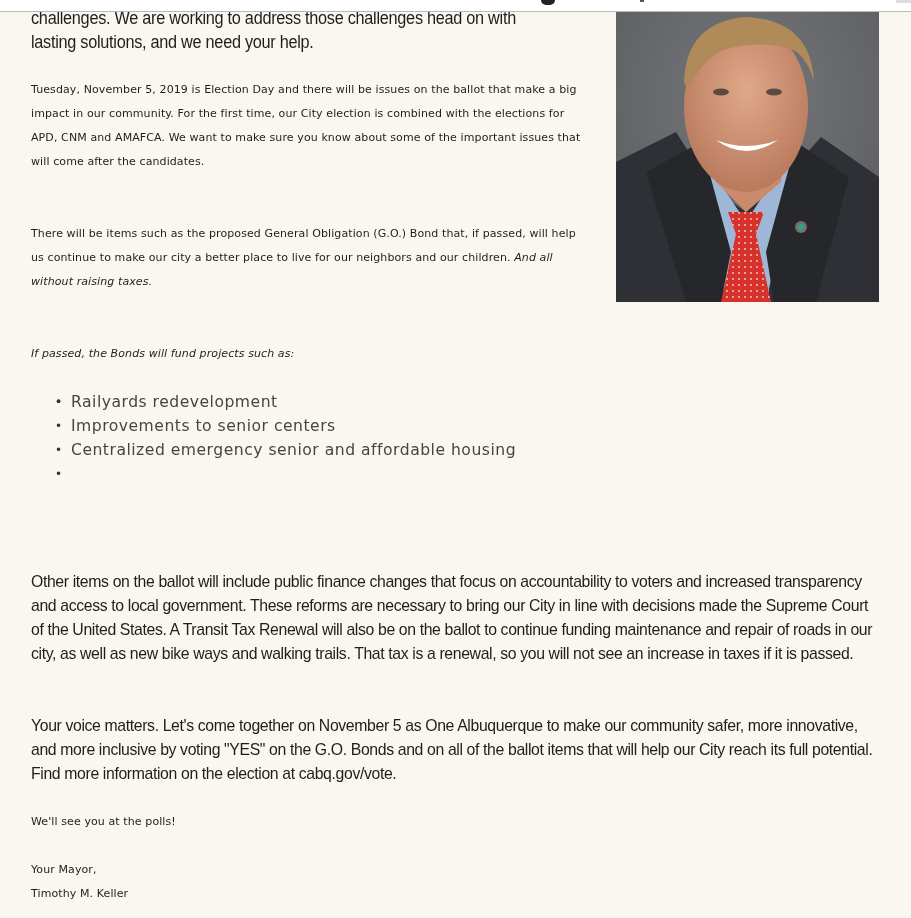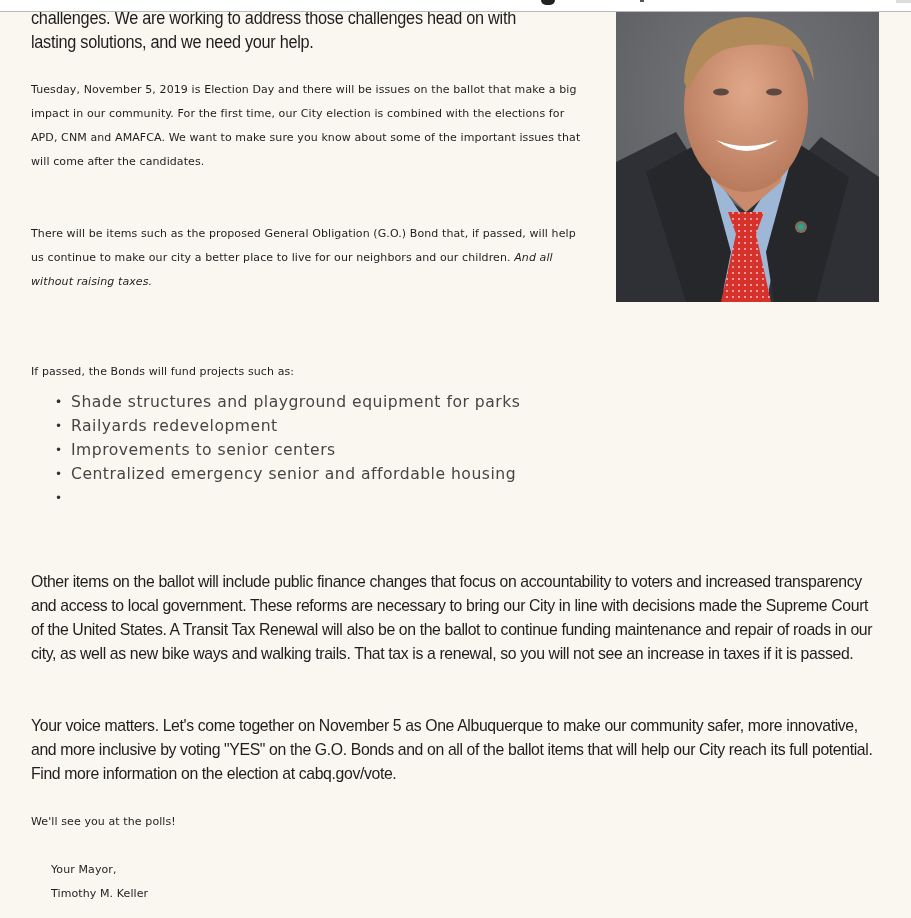--- a/index.html
+++ b/index.html
@@ -20,30 +20,30 @@
 
   .content { position: absolute; left: 31px; top: 0; width: 848px; }
   .para {
     font-size: 11px; line-height: 24px; color: #1e1e1e; letter-spacing: 0.1px;
   }
   .narrow { width: 560px; }
   .wide { width: 850px; font-family: "Liberation Sans", sans-serif; font-size: 17px; letter-spacing: -0.4px; transform: scaleX(0.93); transform-origin: left top; width: 914px; }
   .p-intro { position: absolute; top: 6px; font-family: "Liberation Sans", sans-serif; font-size: 17.5px; transform: scaleX(0.93); transform-origin: left top; width: 602px; letter-spacing: -0.3px; }
   .p1 { position: absolute; top: 78px; }
   .p2 { position: absolute; top: 222px; }
-  .p3 { position: absolute; top: 360px; }
+  .p3 { position: absolute; top: 342px; font-style: italic; }
   .bond-list { position: absolute; top: 390px; left: 24px; list-style: none; }
   .bond-list li {
     font-size: 15.6px; line-height: 24px; color: #454545; letter-spacing: 0.5px; position: relative; padding-left: 16px;
   }
   .bond-list li .bullet { position: absolute; left: 0; top: 0; color: #333; font-size: 12px; }
   .p4 { position: absolute; top: 570px; }
   .p5 { position: absolute; top: 714px; }
   .p6 { position: absolute; top: 810px; }
-  .p7 { position: absolute; top: 858px; margin-left: 20px; }
+  .p7 { position: absolute; top: 858px; }
   em { font-style: italic; }
 
   .photo {
     position: absolute; left: 616px; top: 12px; width: 263px; height: 290px; overflow: hidden; background: #6a6b6d;
   }
 </style>
 </head>
 <body>
 
 <div class="topbar">
@@ -59,21 +59,21 @@
   </div>
 
   <p class="para narrow p1">Tuesday, November 5, 2019 is Election Day and there will be issues on the ballot that make a big impact in our community. For the first time, our City election is combined with the elections for APD, CNM and AMAFCA. We want to make sure you know about some of the important issues that will come after the candidates.</p>
 
   <p class="para narrow p2"><span>There will be items such as the proposed General Obligation (G.O.) Bond that, if passed, will help us continue to make our city a better place to live for our neighbors and our children. </span><em>And all without raising taxes.</em></p>
 
   <p class="para p3">If passed, the Bonds will fund projects such as:</p>
 
   <ul class="bond-list">
     <li><span class="bullet">•</span></li>
-    <li><span class="bullet">•</span><span>Shade structures and playground equipment for parks</span></li>
+    <li><span class="bullet">•</span></li>
     <li><span class="bullet">•</span><span>Railyards redevelopment</span></li>
     <li><span class="bullet">•</span><span>Improvements to senior centers</span></li>
     <li><span class="bullet">•</span><span>Centralized emergency senior and affordable housing</span></li>
     <li><span class="bullet">•</span></li>
   </ul>
 
   <p class="para wide p4">Other items on the ballot will include public finance changes that focus on accountability to voters and increased transparency and access to local government. These reforms are necessary to bring our City in line with decisions made the Supreme Court of the United States. A Transit Tax Renewal will also be on the ballot to continue funding maintenance and repair of roads in our city, as well as new bike ways and walking trails. That tax is a renewal, so you will not see an increase in taxes if it is passed.</p>
 
   <p class="para wide p5">Your voice matters. Let's come together on November 5 as One Albuquerque to make our community safer, more innovative, and more inclusive by voting "YES" on the G.O. Bonds and on all of the ballot items that will help our City reach its full potential. Find more information on the election at cabq.gov/vote.</p>
 

